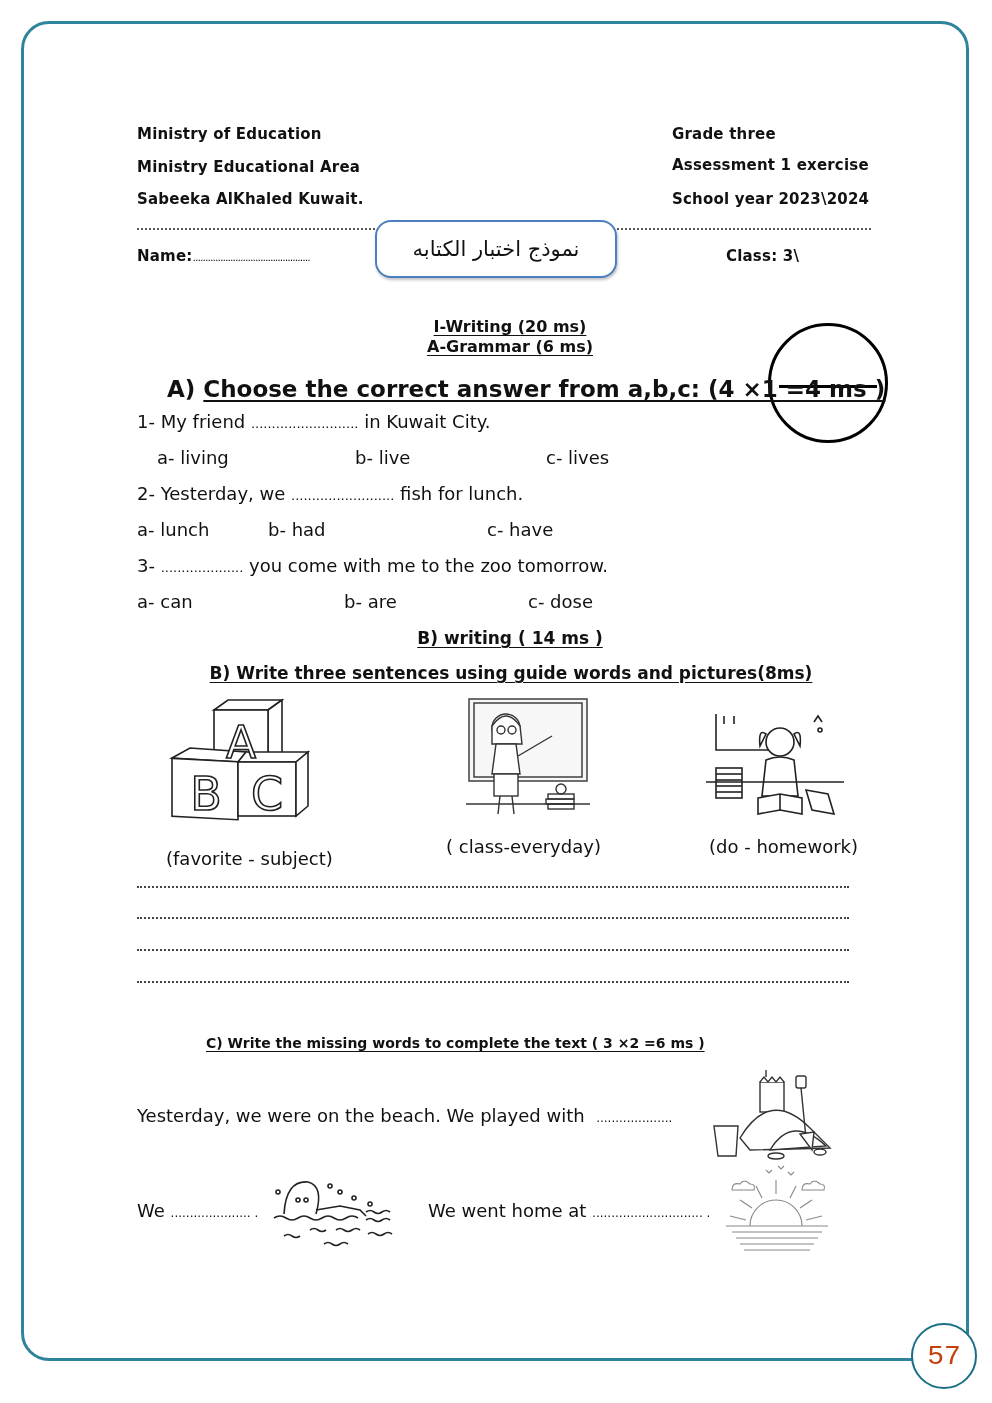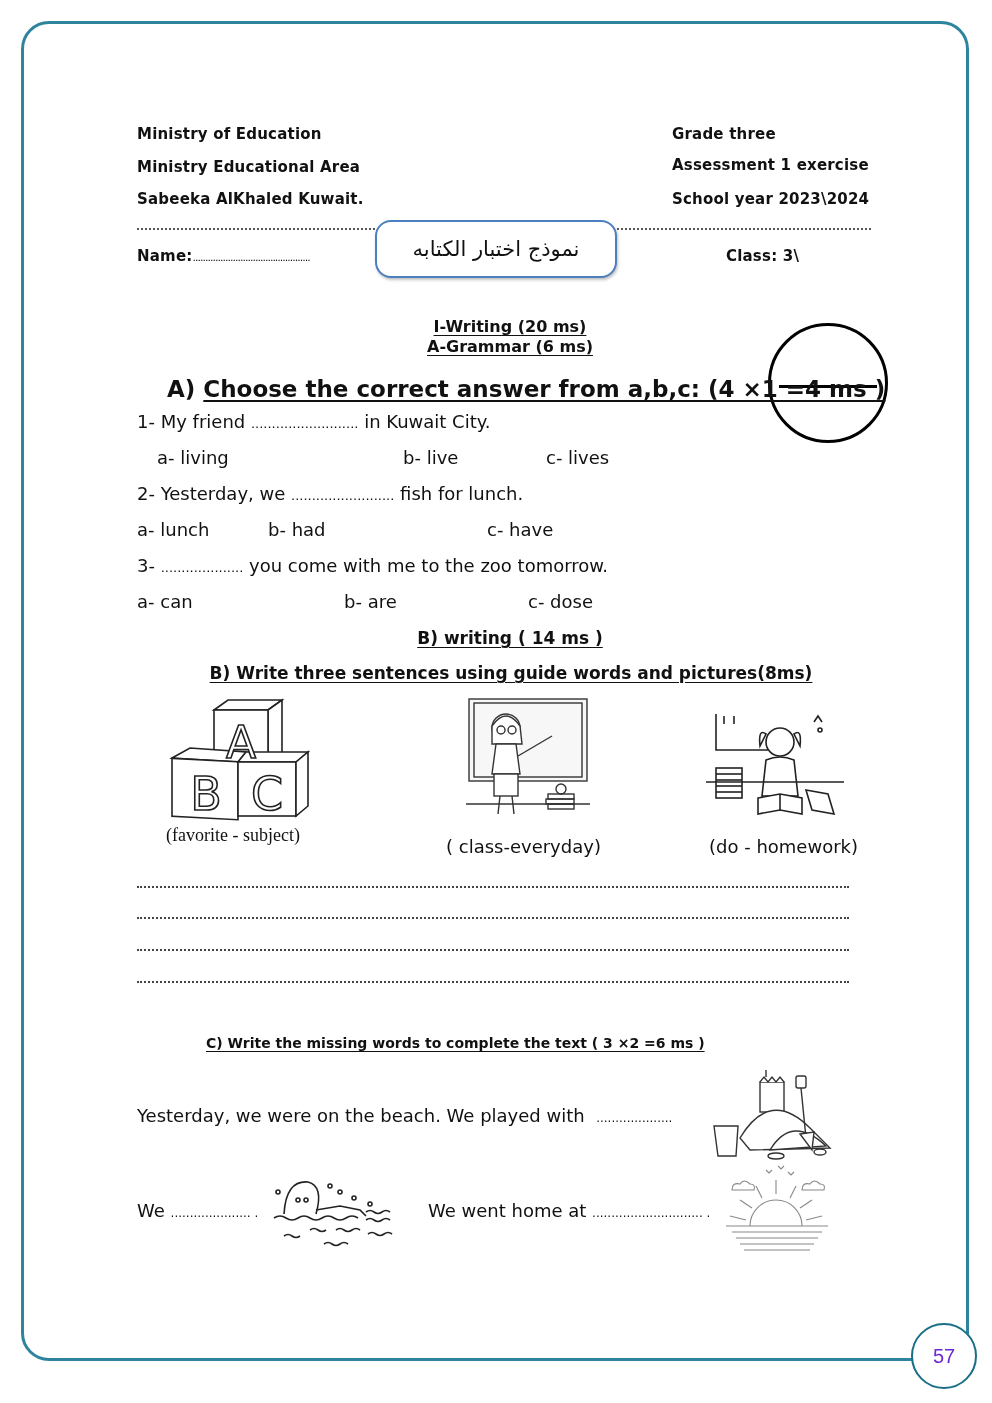--- a/index.html
+++ b/index.html
@@ -1,18 +1,18 @@
 <!DOCTYPE html>
 <html><head>
 <meta charset="utf-8">
 <style>
   html, body { margin: 0; padding: 0; background: #ffffff; }
   body { width: 992px; height: 1403px; position: relative; overflow: hidden; font-family: "DejaVu Sans", sans-serif; color: #111; }
   .frame-inner { position: absolute; left: 21px; top: 21px; width: 948px; height: 1340px; border: 3px solid #0a6e8c; border-radius: 28px; box-sizing: border-box; opacity: .85; }
-  .page-num { position: absolute; left: 911px; top: 1323px; width: 62px; height: 62px; border: 2px solid #1a6f87; border-radius: 50%; background: #fff; display: flex; align-items: center; justify-content: center; font-family: Liberation Sans, sans-serif; font-size: 20px; color: #6d28d9; }
+  .page-num { position: absolute; left: 911px; top: 1323px; width: 62px; height: 62px; border: 2px solid #1a6f87; border-radius: 50%; background: #fff; display: flex; align-items: center; justify-content: center; font-family: Liberation Mono, monospace; font-size: 28px; color: #c2410c; }
   .abs { position: absolute; }
   .hdr { font-family: "DejaVu Sans", sans-serif; font-size: 15px; font-weight: bold; letter-spacing: .2px; }
   .dotsline { position: absolute; height: 0; border-top: 2px dotted #555; }
   .arabic-box { position: absolute; left: 375px; top: 220px; width: 238px; height: 54px; border: 2px solid #4d7fc0; border-radius: 16px; background: #fff; box-shadow: 1px 2px 3px rgba(0,0,0,.25); display: flex; align-items: center; justify-content: center; font-family: "DejaVu Sans", sans-serif; font-size: 21px; direction: rtl; }
   .title-c { font-family: "DejaVu Sans", sans-serif; font-size: 16px; font-weight: bold; text-decoration: underline; text-underline-offset: 3px; }
   .q { font-family: "DejaVu Sans", sans-serif; font-size: 18px; }
   .score-circle { position: absolute; left: 768px; top: 323px; width: 120px; height: 120px; border: 3px solid #000; border-radius: 50%; box-sizing: border-box; }
   .score-circle .bar { position: absolute; left: 8px; right: 8px; top: 59px; height: 3px; background: #000; }
   .pic { position: absolute; }
   .cap { font-family: "DejaVu Sans", sans-serif; font-size: 18px; position: absolute; }
@@ -50,21 +50,21 @@
   </div>
 
 <div class="abs" style="left:137px; top:376px; font-size:23px; font-weight:bold;margin-left:30px;">
   <span>A)</span> <span style="text-decoration:underline; text-underline-offset:3px;">Choose the correct answer from a,b,c: (4 ×1 =4 ms )</span>
 </div>
 
 <div class="abs q" style="left:137px; top:411px;">
   <span>1-  My friend </span><span style="font-size:13px;">..........................</span><span> in Kuwait City.</span>
 </div>
 <div class="abs q" style="left:137px; top:447px;margin-left:20px;">a- living</div>
-<div class="abs q" style="left:355px; top:447px;margin-left:48px;">b- live</div>
+<div class="abs q" style="left:355px; top:447px;">b- live</div>
 <div class="abs q" style="left:546px; top:447px;">c- lives</div>
 
 <div class="abs q" style="left:137px; top:483px;">
   <span>2- Yesterday, we </span><span style="font-size:13px;">.........................</span><span> fish for lunch.</span>
 </div>
 <div class="abs q" style="left:137px; top:519px;">a- lunch</div>
 <div class="abs q" style="left:268px; top:519px;text-align:right;">b- had</div>
 <div class="abs q" style="left:487px; top:519px;">c- have</div>
 
 <div class="abs q" style="left:137px; top:555px;">
@@ -130,21 +130,21 @@
       <line x1="14" y1="82" x2="40" y2="82"></line>
     <line x1="4" y1="72" x2="142" y2="72"></line>
     <path d="M56,88 L78,84 L100,88 L100,104 L78,100 L56,104 Z" fill="#fff"></path>
     <line x1="78" y1="84" x2="78" y2="100"></line>
     <polygon points="104,80 126,84 132,104 110,100" fill="#fff"></polygon>
     <path d="M112,12 l4,-6 l4,6"></path>
       <circle cx="118" cy="20" r="2"></circle>
   </g>
 </svg>
 
-<div class="cap" style="left:166px; top:825px;font-family:Liberation Serif, serif;">(favorite - subject)</div>
+<div class="cap" style="left:166px; top:848px;">(favorite - subject)</div>
 <div class="cap" style="left:446px; top:836px;">( class-everyday)</div>
 <div class="cap" style="left:709px; top:836px;">(do - homework)</div>
 
 <div class="wline" style="top:886px;"></div>
 <div class="wline" style="top:917px;"></div>
 <div class="wline" style="top:949px;"></div>
 <div class="wline" style="top:981px;"></div>
 
 <div class="abs title-c" style="left:206px; top:1035px; font-size:14px;">C) Write the missing words to complete the text ( 3 ×2 =6 ms )</div>
 

